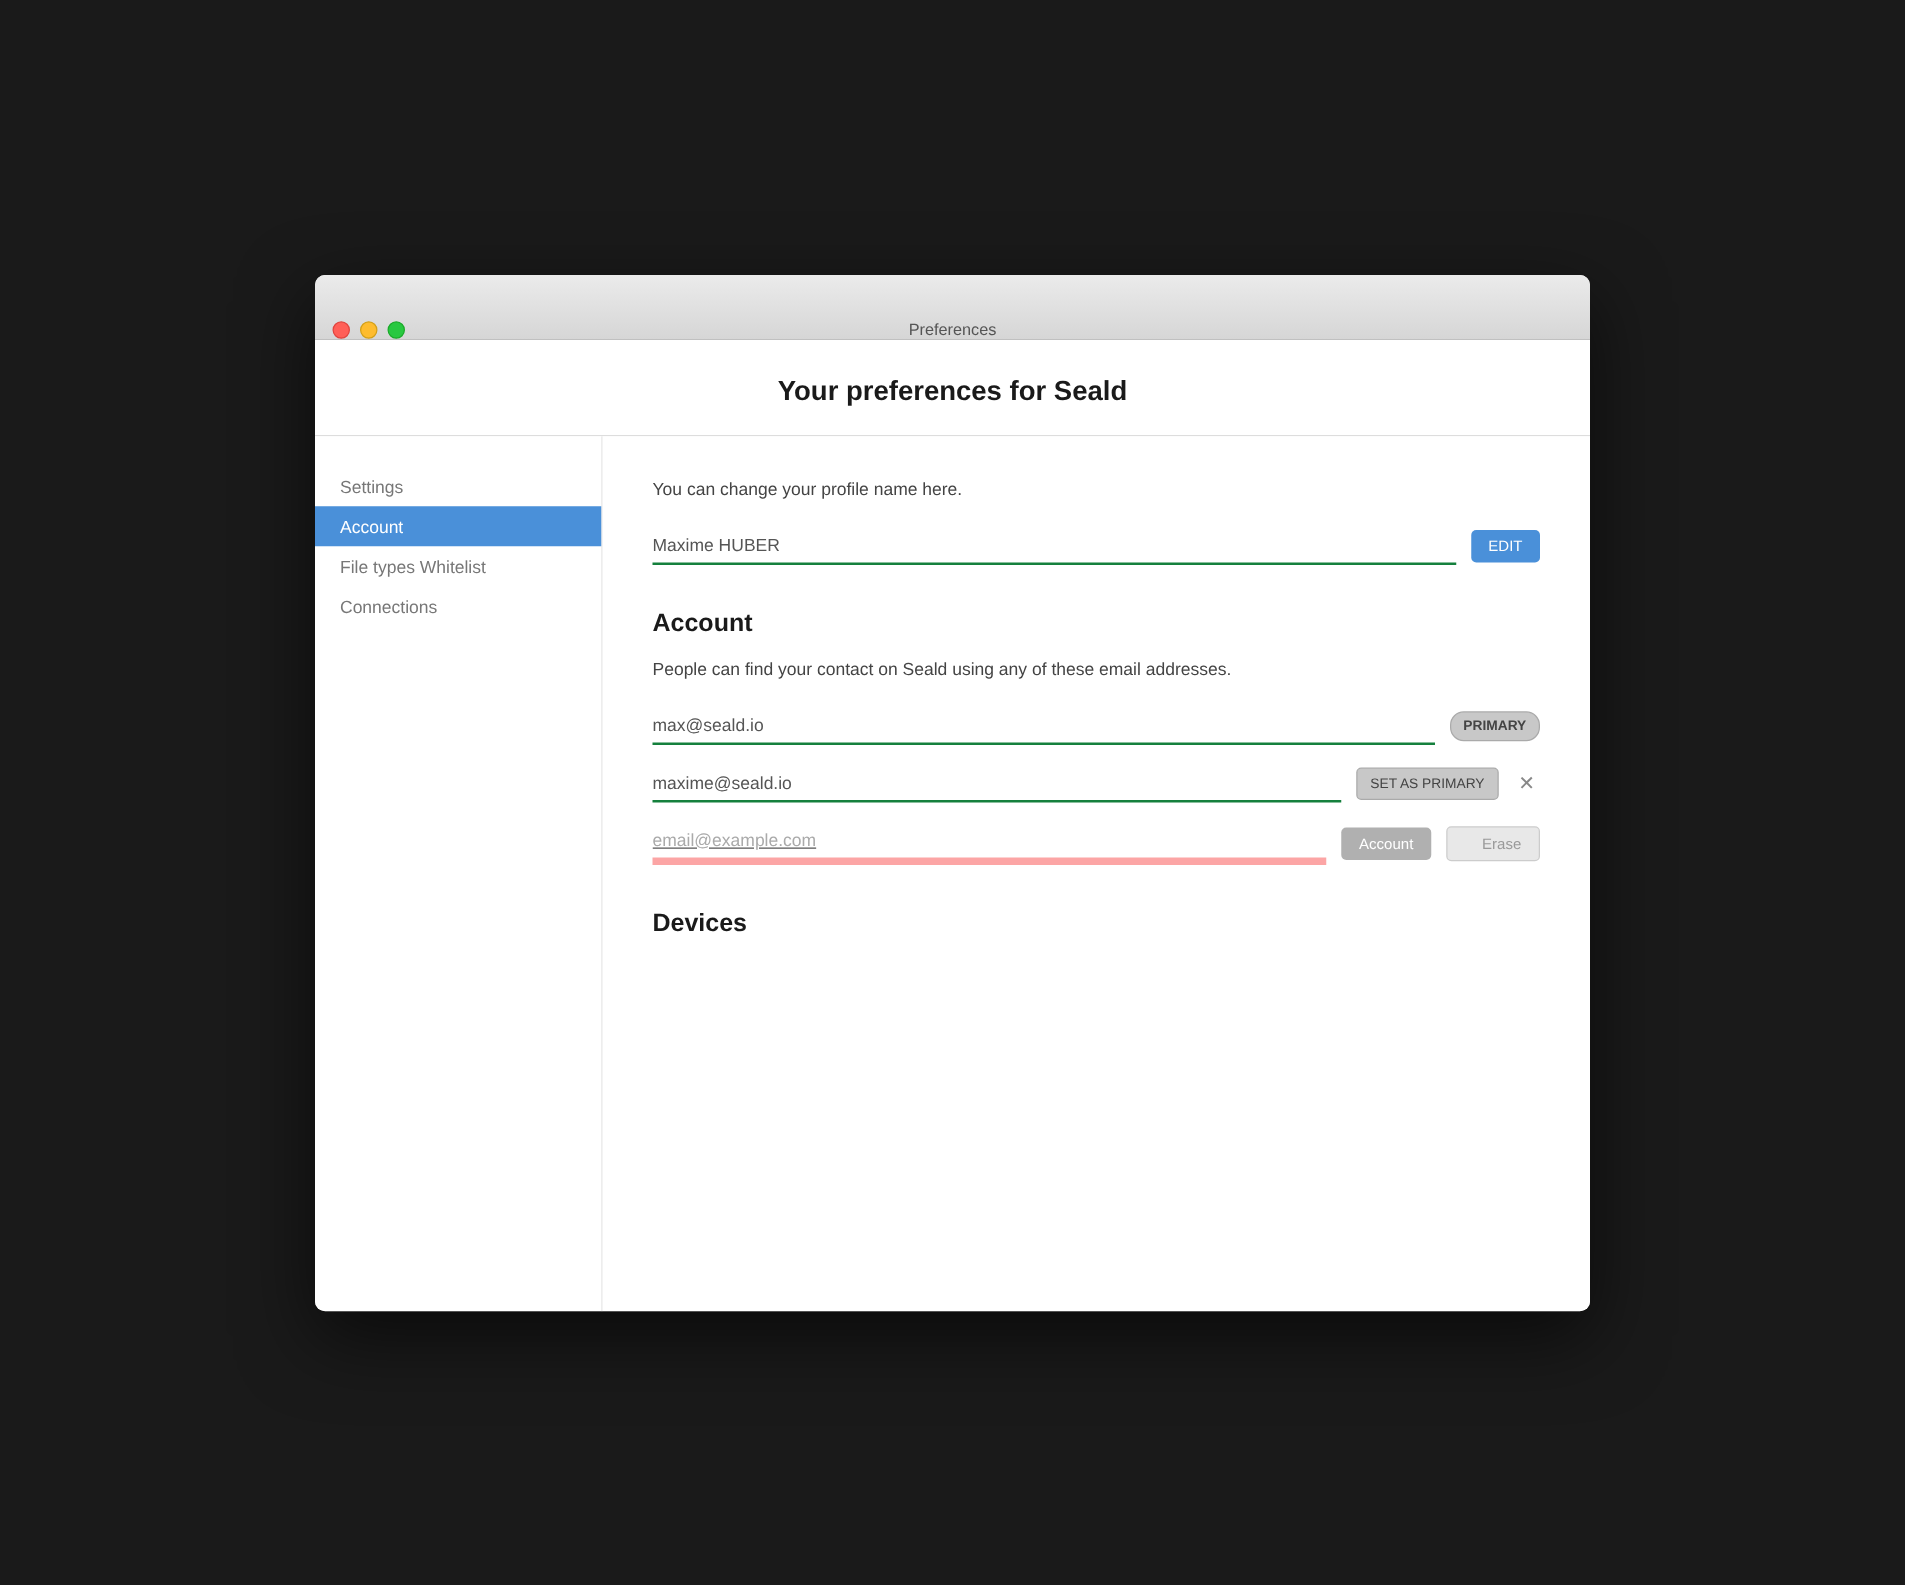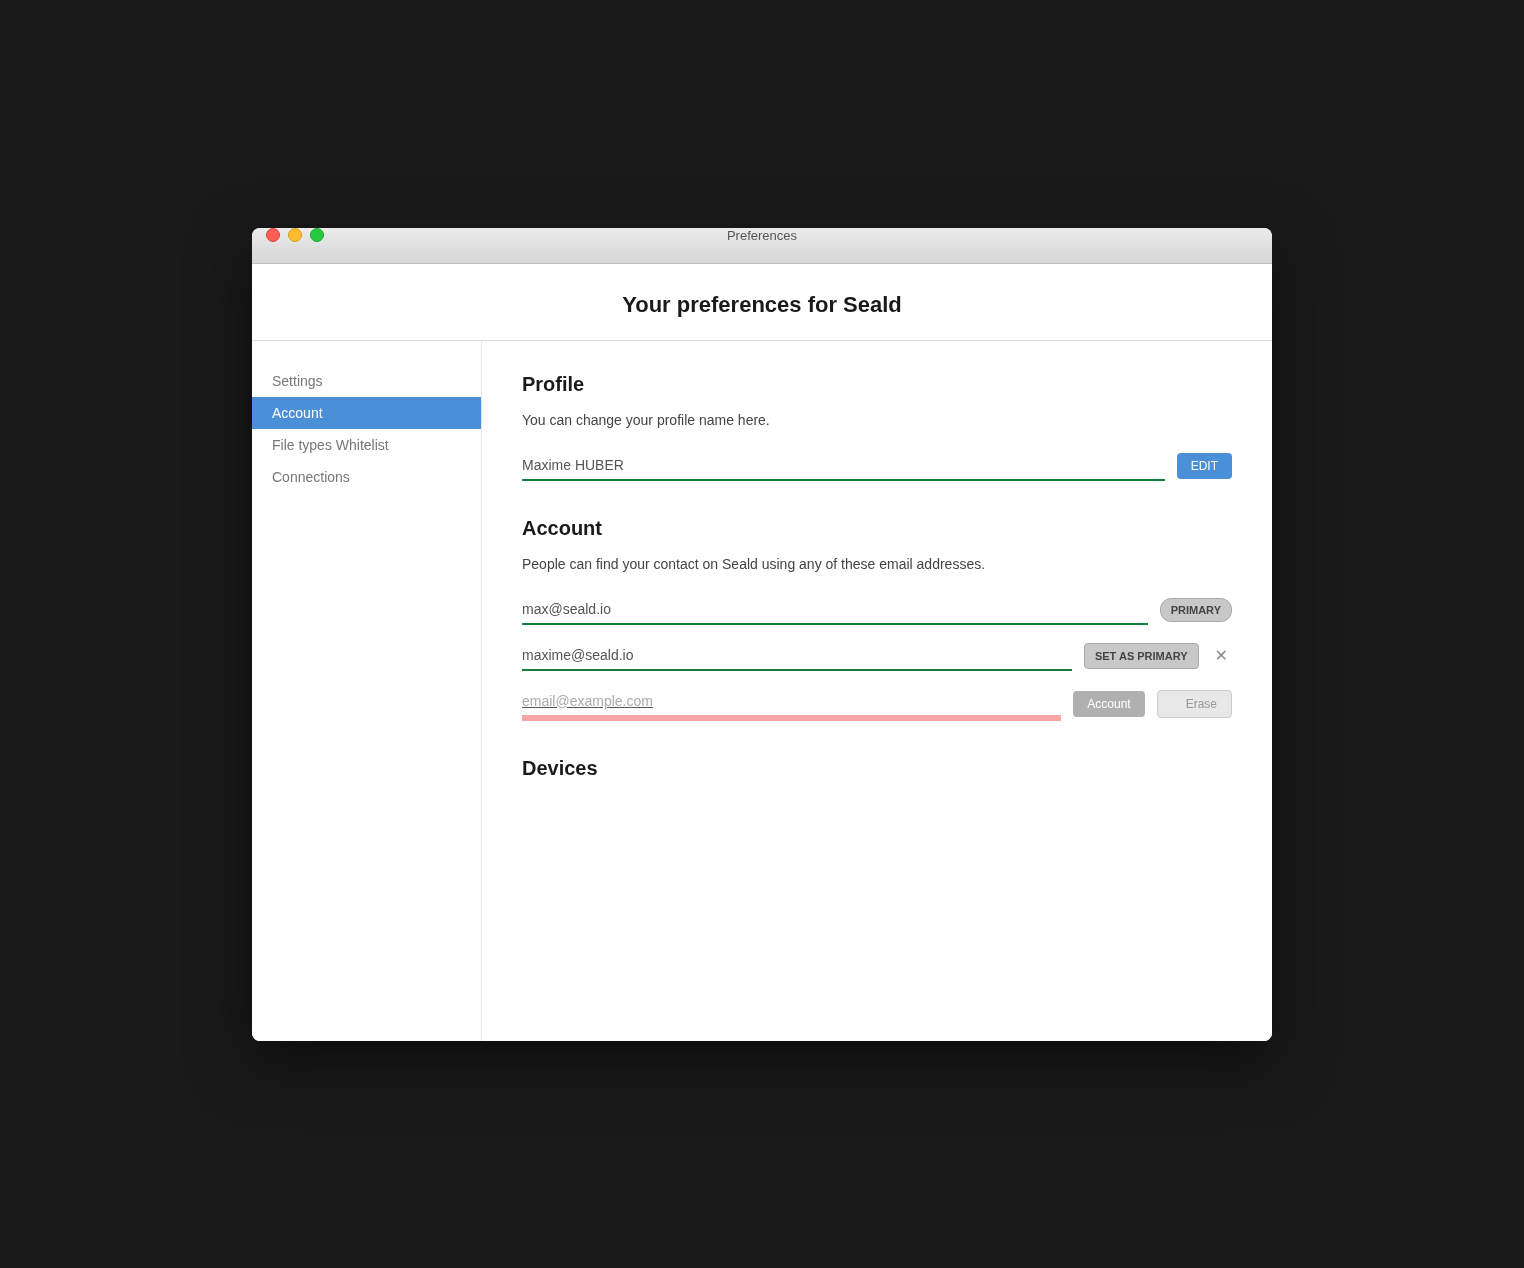--- a/index.html
+++ b/index.html
@@ -16,23 +16,23 @@
     .window {
       width: 1020px;
       background: #f5f5f5;
       border-radius: 8px;
       box-shadow: 0 20px 60px rgba(0,0,0,0.6);
       overflow: hidden;
     }
 
     .titlebar {
       background: linear-gradient(to bottom, #ebebeb, #d6d6d6);
-      height: 36px;
-      display: flex;
-      align-items: flex-start;
+      height: 52px;
+      display: flex;
+      align-items: flex-end;
       padding: 0 14px;
       border-bottom: 1px solid #c0c0c0;
       position: relative;
     }
 
     .traffic-lights {
       display: flex;
       gap: 8px;
       align-items: center;
     }
@@ -184,21 +184,21 @@
       padding: 5px 10px;
       border-radius: 11px;
       border: 1px solid #aaa;
       cursor: default;
     }
 
     .btn-set-primary {
       background: #c8c8c8;
       color: #444;
       font-size: 11px;
-      font-weight: 700;
+      font-weight: 400;
       padding: 6px 10px;
       border-radius: 4px;
       border: 1px solid #aaa;
       cursor: pointer;
     }
 
     .close-icon {
       font-size: 16px;
       color: #888;
       cursor: pointer;
@@ -228,21 +228,20 @@
     <nav class="sidebar">
       <div class="sidebar-item">Settings</div>
       <div class="sidebar-item active">Account</div>
       <div class="sidebar-item">File types Whitelist</div>
       <div class="sidebar-item">Connections</div>
     </nav>
 
     <div class="main-content">
 
       <div class="section">
-        <div class="section-title">Profile</div>
         <div class="section-desc">You can change your profile name here.</div>
         <div class="input-row">
           <input class="text-input" type="text" value="Maxime HUBER" style="">
           <button class="btn btn-blue">EDIT</button>
         </div>
       </div>
 
       <div class="section">
         <div class="section-title">Account</div>
         <div class="section-desc">People can find your contact on Seald using any of these email addresses.</div>

